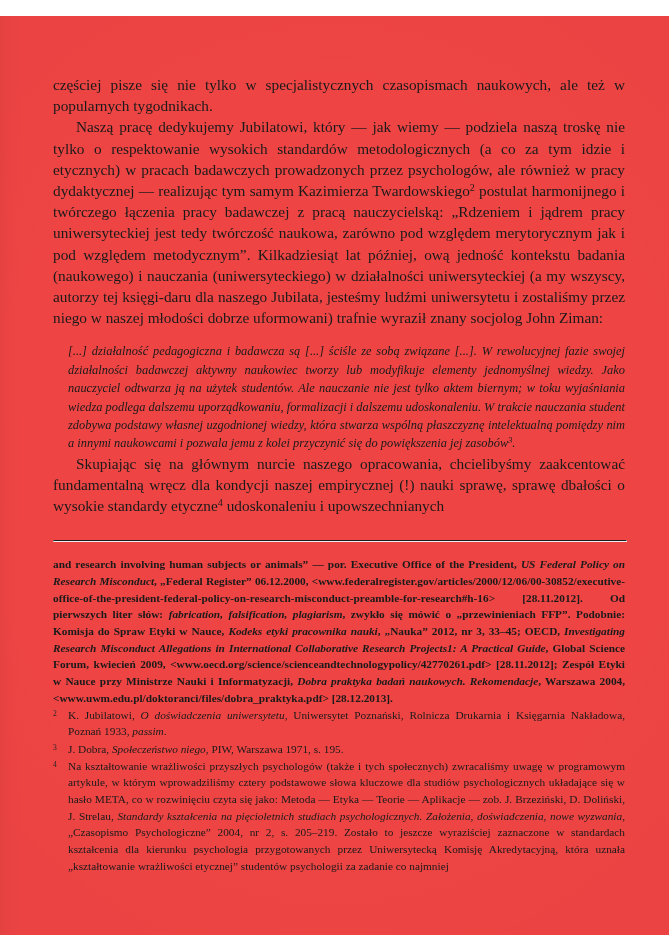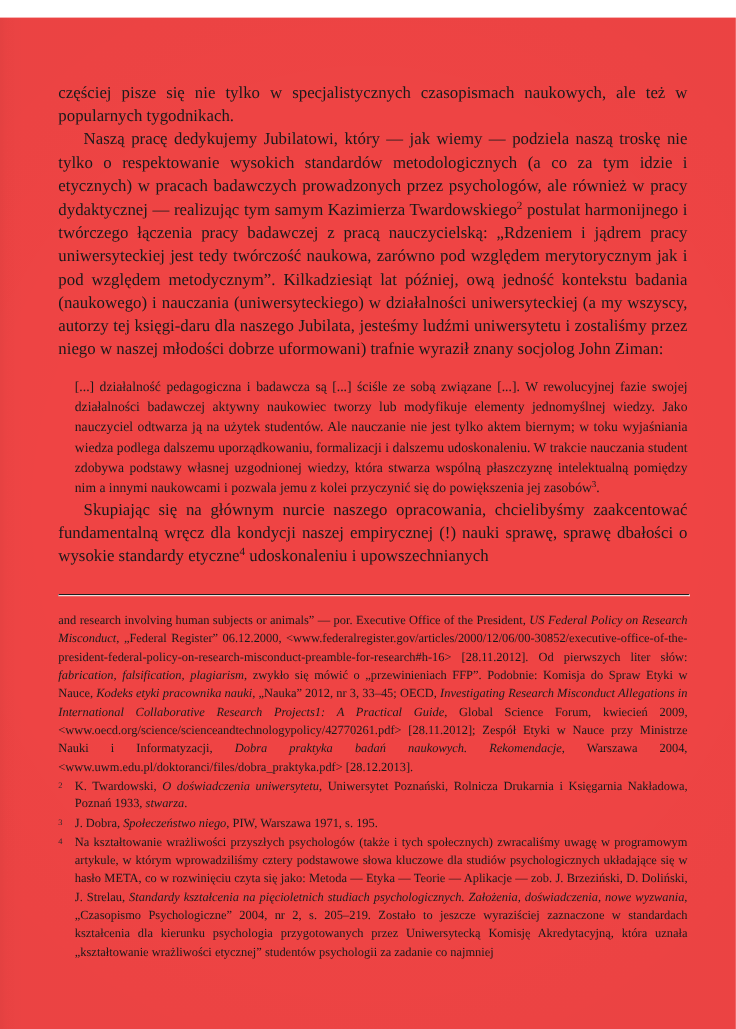--- a/index.html
+++ b/index.html
@@ -62,20 +62,21 @@
   }
 
   
   .blockquote {
     margin: 14px 0 0 15px;
     width: 557px;
     font-size: 12.4px;
     line-height: 18.4px;
     text-align: justify;
     text-justify: inter-word;
+    font-style: italic;
   }
 
   .blockquote p {
     margin: 0;
   }
 
   .after-quote {
     margin-top: 16px;
   }
 
@@ -115,20 +116,21 @@
     left: 0;
     top: -0.5px;
     font-size: 7.6px;
     line-height: 16.65px;
     color: #272727;
   }
 
   
   .fn-continued {
     padding-left: 0;
+    font-weight: bold;
   }
 
   .fn i, .blockquote i, .body-block i {
     font-style: italic;
   }
 </style>
 </head>
 <body>
 
 <div class="page">
@@ -149,18 +151,18 @@
 
       <p class="para-indent after-quote"><span>Skupiając się na głównym nurcie naszego opracowania, chcielibyśmy zaakcentować fundamentalną wręcz dla kondycji naszej empirycznej (!) nauki sprawę, sprawę dbałości o wysokie standardy etyczne</span><sup>4</sup><span> udoskonaleniu i upowszechnianych</span></p>
 
     </div>
   </div>
 
   <hr class="footnote-rule">
 
   <div class="footnotes" id="footnotes">
       <p class="fn fn-continued"><span>and research involving human subjects or animals” — por. Executive Office of the President, </span><i>US Federal Policy on Research Misconduct</i><span>, „Federal Register” 06.12.2000, &lt;www.federalregister.gov/articles/2000/12/06/00-30852/executive-office-of-the-president-federal-policy-on-research-misconduct-preamble-for-research#h-16&gt; [28.11.2012]. Od pierwszych liter słów: </span><i>fabrication, falsification, plagiarism</i><span>, zwykło się mówić o „przewinieniach FFP”. Podobnie: Komisja do Spraw Etyki w Nauce, </span><i>Kodeks etyki pracownika nauki</i><span>, „Nauka” 2012, nr 3, 33–45; OECD, </span><i>Investigating Research Misconduct Allegations in International Collaborative Research Projects1: A Practical Guide</i><span>, Global Science Forum, kwiecień 2009, &lt;www.oecd.org/science/scienceandtechnologypolicy/42770261.pdf&gt; [28.11.2012]; Zespół Etyki w Nauce przy Ministrze Nauki i Informatyzacji, </span><i>Dobra praktyka badań naukowych. Rekomendacje</i><span>, Warszawa 2004, &lt;www.uwm.edu.pl/doktoranci/files/dobra_praktyka.pdf&gt; [28.12.2013].</span></p>
-      <p class="fn"><span class="fn-marker">2</span><span>K. Twardowski, </span><i>O doświadczenia uniwersytetu</i><span>, Uniwersytet Poznański, Rolnicza Drukarnia i Księgarnia Nakładowa, Poznań 1933, </span><i>stwarza</i><span>.</span></p>
+      <p class="fn"><span class="fn-marker">2</span><span>K. Jubilatowi, </span><i>O doświadczenia uniwersytetu</i><span>, Uniwersytet Poznański, Rolnicza Drukarnia i Księgarnia Nakładowa, Poznań 1933, </span><i>passim</i><span>.</span></p>
       <p class="fn"><span class="fn-marker">3</span><span>J. Dobra, </span><i>Społeczeństwo niego</i><span>, PIW, Warszawa 1971, s. 195.</span></p>
       <p class="fn"><span class="fn-marker">4</span><span>Na kształtowanie wrażliwości przyszłych psychologów (także i tych społecznych) zwracaliśmy uwagę w programowym artykule, w którym wprowadziliśmy cztery podstawowe słowa kluczowe dla studiów psychologicznych układające się w hasło META, co w rozwinięciu czyta się jako: Metoda — Etyka — Teorie — Aplikacje — zob. J. Brzeziński, D. Doliński, J. Strelau, </span><i>Standardy kształcenia na pięcioletnich studiach psychologicznych. Założenia, doświadczenia, nowe wyzwania</i><span>, „Czasopismo Psychologiczne” 2004, nr 2, s. 205–219. Zostało to jeszcze wyraziściej zaznaczone w standardach kształcenia dla kierunku psychologia przygotowanych przez Uniwersytecką Komisję Akredytacyjną, która uznała „kształtowanie wrażliwości etycznej” studentów psychologii za zadanie co najmniej</span></p>
     </div>
 
 </div>
 
 </body></html>

